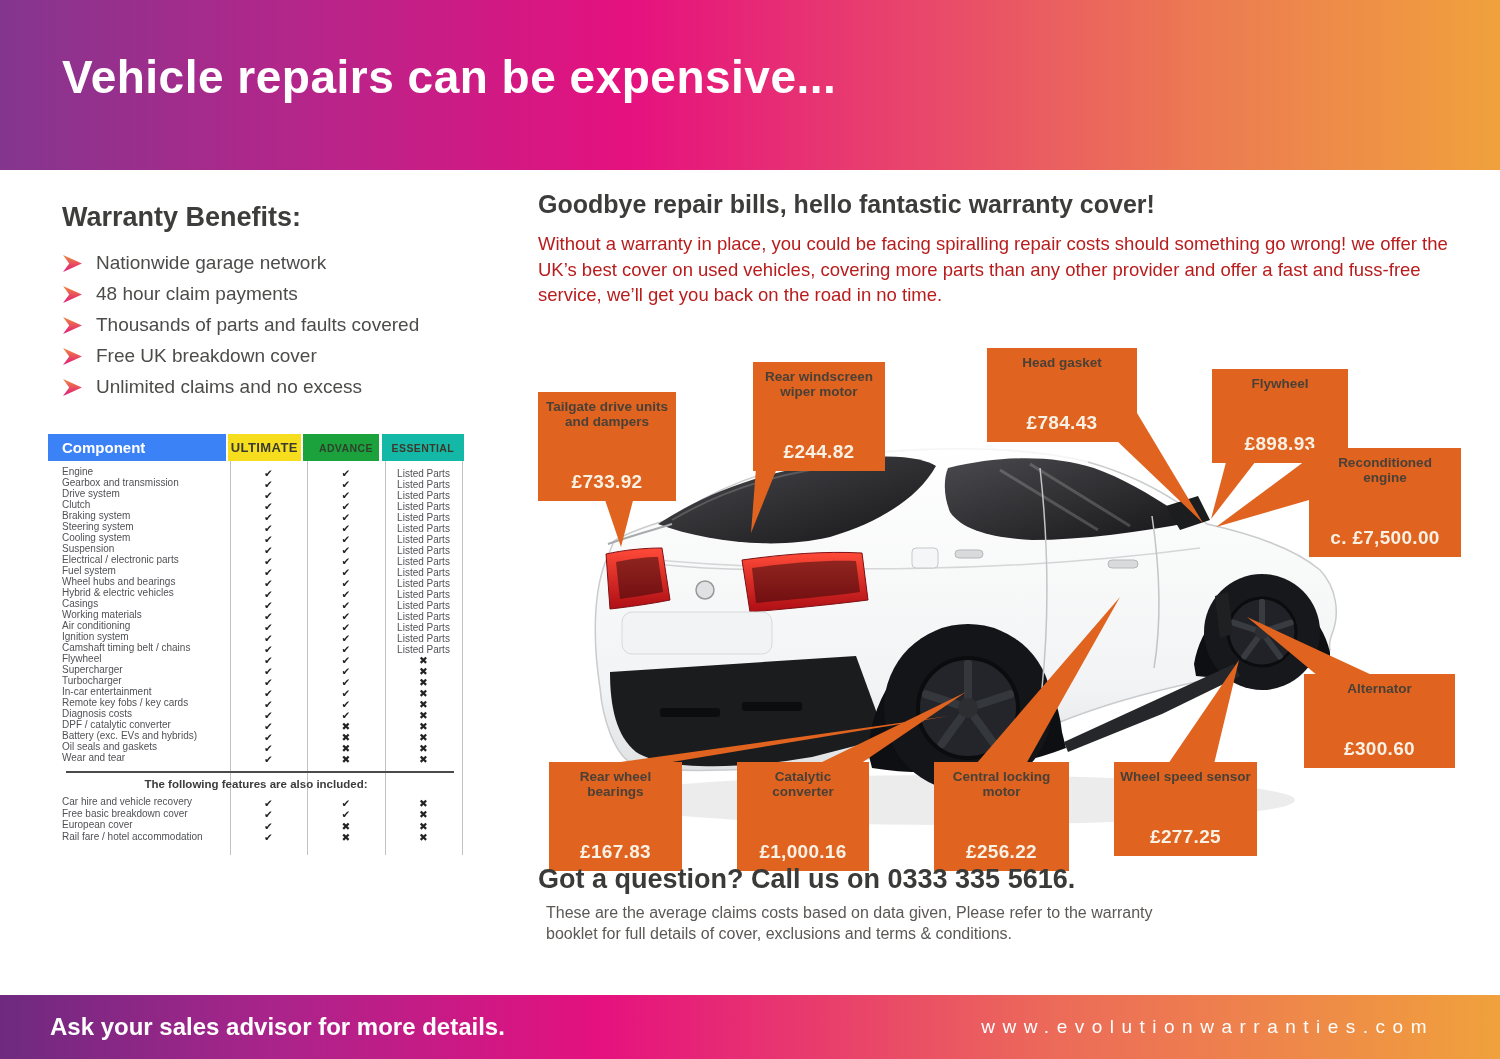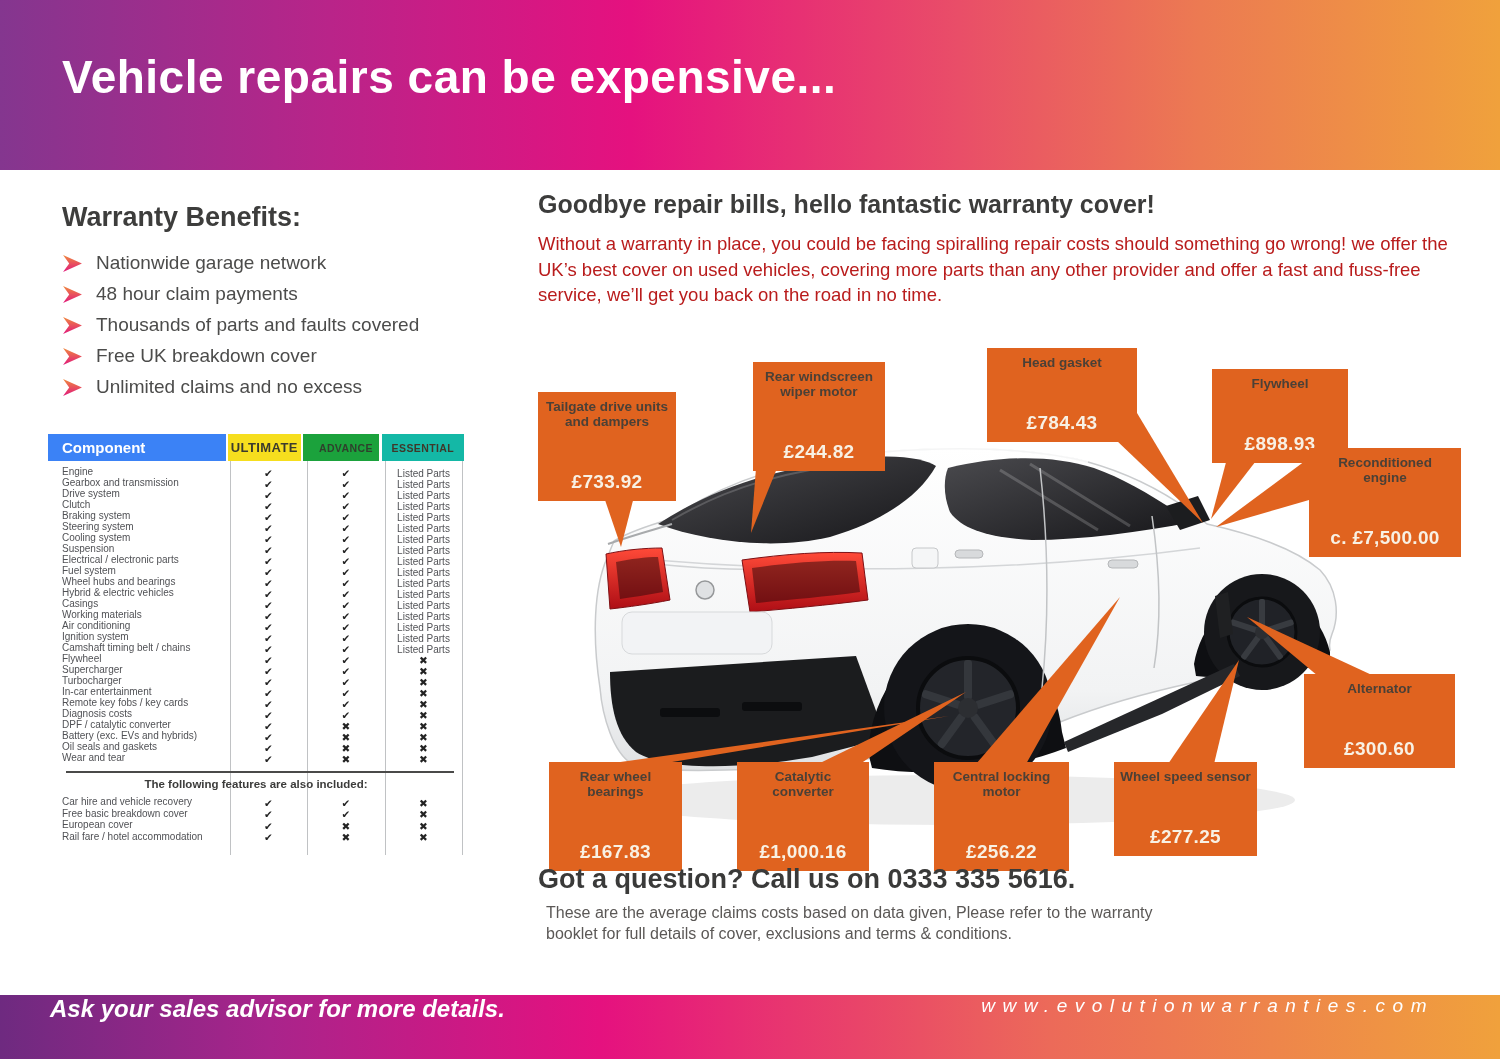--- a/index.html
+++ b/index.html
@@ -72,23 +72,22 @@
   .co-engine          { left:779px; top:113px; width:152px; }
   .co-alternator      { left:774px; top:339px; width:151px; }
   .co-wheel-speed     { left:584px; top:427px; width:143px; }
   .co-central-locking { left:404px; top:427px; width:135px; }
   .co-catalytic       { left:207px; top:427px; width:132px; }
   .co-rear-bearings   { left:19px;  top:427px; width:133px; }
   
   .footer {
     position:absolute; left:0; bottom:0; width:1500px; height:64px;
     background:linear-gradient(90deg,#6e2a80 0%,#a9248b 18%,#e5117f 40%,#ec6a59 70%,#f0a13c 100%);
-    display:flex; justify-content:space-between;
+    display:flex; align-items:center; justify-content:space-between;
     padding:0 66px 0 50px;
-    font-style:italic;
   }
   .footer .f-left  { color:#fff; font-size:24px; font-weight:700; }
   .footer .f-right { color:#fff; font-size:19px; font-weight:500; letter-spacing:7.5px; }
   .defs-holder { position:absolute; width:0; height:0; overflow:hidden; }
 </style>
 </head>
 <body>
 
 <svg class="defs-holder" aria-hidden="true">
   <defs>

